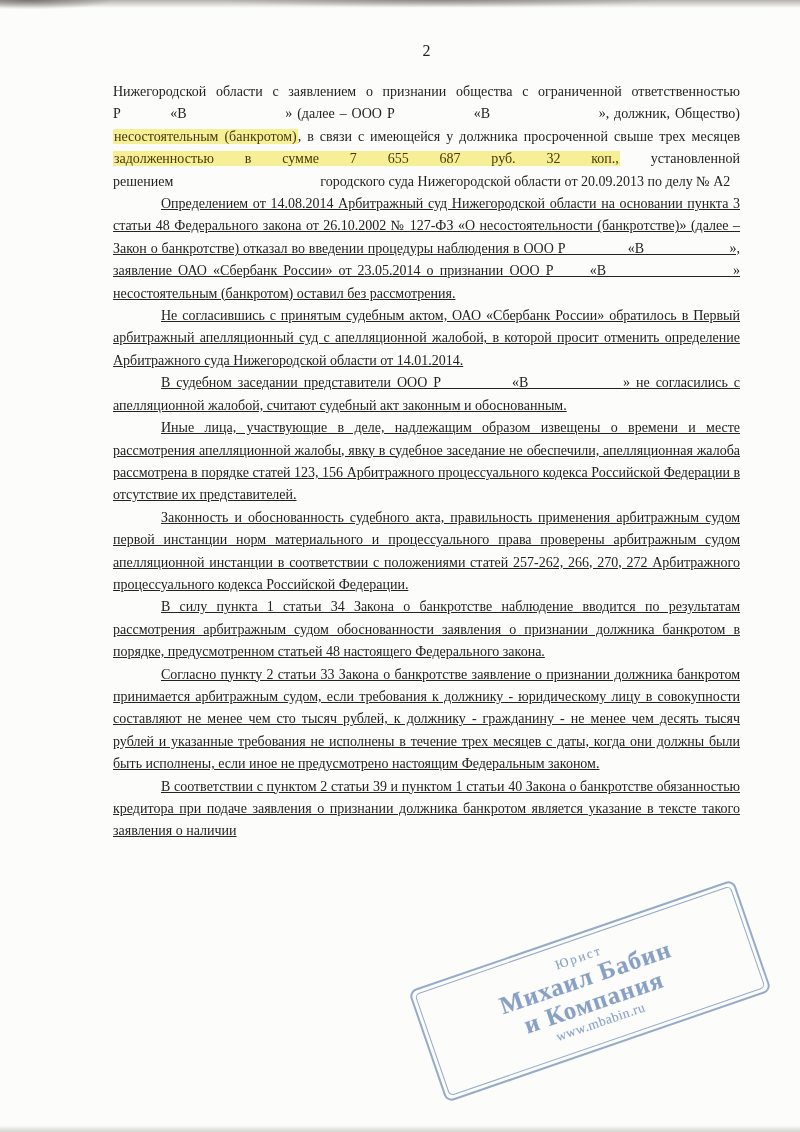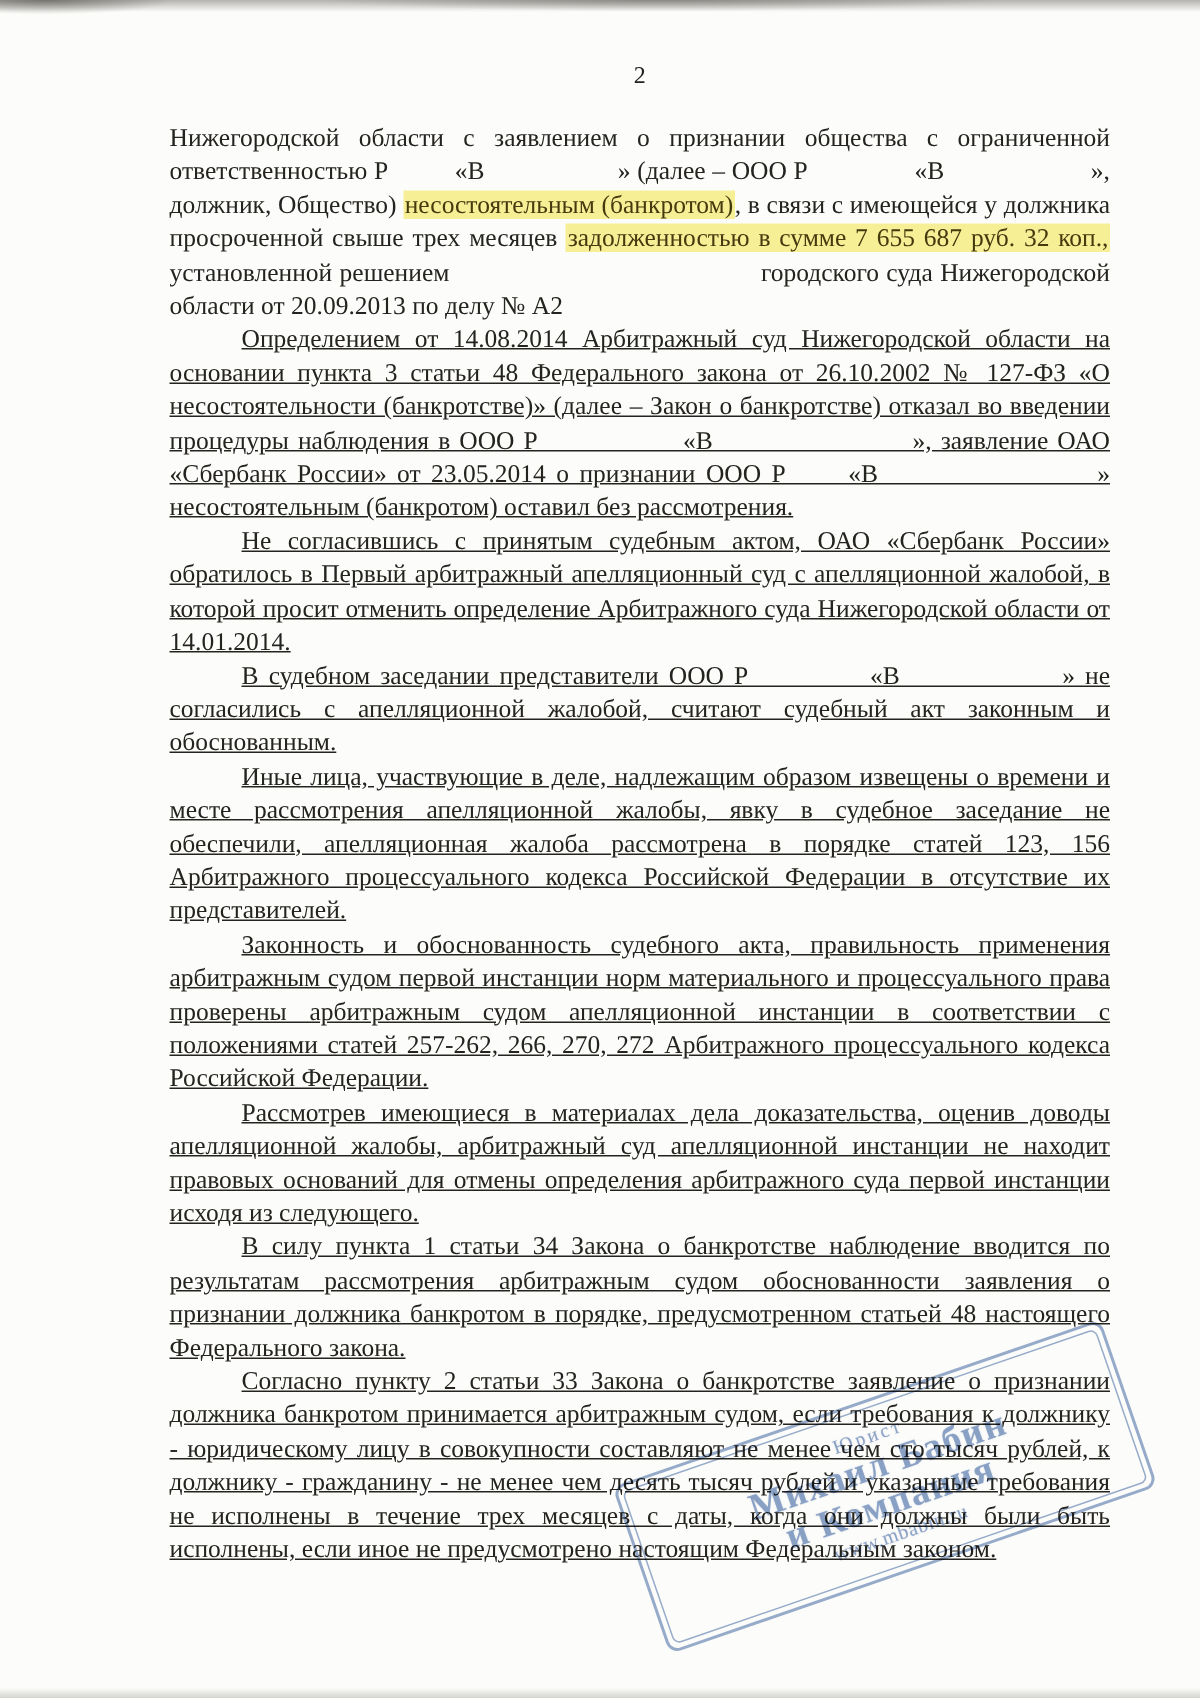--- a/index.html
+++ b/index.html
@@ -22,21 +22,21 @@
   .scan-bottom{
     position:absolute;bottom:0;left:0;right:0;height:8px;
     background:linear-gradient(to top, rgba(108,106,98,.28), rgba(108,106,98,0) 85%);
   }
   .page-number{
     position:absolute;top:42px;left:113px;width:627px;
     text-align:center;font-size:16px;
   }
   .body-text{
     position:absolute;top:81px;left:113px;width:627px;
-    font-size:17px;line-height:22.4px;
+    font-size:14px;line-height:22.4px;
     text-align:justify;
   }
   .body-text p{margin:0;}
   .body-text p.indent{text-indent:48px;text-decoration:underline;}
   .hl{
     background:var(--highlight,#f6ef95);
     color:var(--highlight-text,#45390e);
     padding:0 1px;
     box-decoration-break:clone;
     -webkit-box-decoration-break:clone;
@@ -78,23 +78,23 @@
 
   <div class="page-number">2</div>
 
   <div class="body-text">
       <p><span>Нижегородской области с заявлением о признании общества с ограниченной ответственностью Р&nbsp;&nbsp;&nbsp;&nbsp;&nbsp;&nbsp;&nbsp;&nbsp;&nbsp;&nbsp;«В&nbsp;&nbsp;&nbsp;&nbsp;&nbsp;&nbsp;&nbsp;&nbsp;&nbsp;&nbsp;&nbsp;&nbsp;&nbsp;&nbsp;&nbsp;&nbsp;&nbsp;&nbsp;&nbsp;&nbsp;» (далее – ООО Р&nbsp;&nbsp;&nbsp;&nbsp;&nbsp;&nbsp;&nbsp;&nbsp;&nbsp;&nbsp;&nbsp;&nbsp;&nbsp;&nbsp;&nbsp;&nbsp;«В&nbsp;&nbsp;&nbsp;&nbsp;&nbsp;&nbsp;&nbsp;&nbsp;&nbsp;&nbsp;&nbsp;&nbsp;&nbsp;&nbsp;&nbsp;&nbsp;&nbsp;&nbsp;&nbsp;&nbsp;&nbsp;&nbsp;», должник, Общество) </span><span class="hl">несостоятельным (банкротом)</span><span>, в связи с имеющейся у должника просроченной свыше трех месяцев </span><span class="hl">задолженностью в сумме 7&nbsp;655&nbsp;687 руб. 32 коп.,</span><span> установленной решением&nbsp;&nbsp;&nbsp;&nbsp;&nbsp;&nbsp;&nbsp;&nbsp;&nbsp;&nbsp;&nbsp;&nbsp;&nbsp;&nbsp;&nbsp;&nbsp;&nbsp;&nbsp;&nbsp;&nbsp;&nbsp;&nbsp;&nbsp;&nbsp;&nbsp;&nbsp;&nbsp;&nbsp;&nbsp;&nbsp;&nbsp;&nbsp;&nbsp;&nbsp;&nbsp;&nbsp;&nbsp;&nbsp;&nbsp;&nbsp;&nbsp;&nbsp;городского суда Нижегородской области от 20.09.2013 по делу № А2</span></p>
       <p class="indent"><span>Определением от 14.08.2014 Арбитражный суд Нижегородской области на основании пункта 3 статьи 48 Федерального закона от 26.10.2002 № 127-ФЗ «О несостоятельности (банкротстве)» (далее – Закон о банкротстве) отказал во введении процедуры наблюдения в ООО Р&nbsp;&nbsp;&nbsp;&nbsp;&nbsp;&nbsp;&nbsp;&nbsp;&nbsp;&nbsp;&nbsp;&nbsp;&nbsp;&nbsp;&nbsp;&nbsp;«В&nbsp;&nbsp;&nbsp;&nbsp;&nbsp;&nbsp;&nbsp;&nbsp;&nbsp;&nbsp;&nbsp;&nbsp;&nbsp;&nbsp;&nbsp;&nbsp;&nbsp;&nbsp;&nbsp;&nbsp;&nbsp;&nbsp;», заявление ОАО «Сбербанк России» от 23.05.2014 о признании ООО Р&nbsp;&nbsp;&nbsp;&nbsp;&nbsp;&nbsp;«В&nbsp;&nbsp;&nbsp;&nbsp;&nbsp;&nbsp;&nbsp;&nbsp;&nbsp;&nbsp;&nbsp;&nbsp;&nbsp;&nbsp;&nbsp;&nbsp;&nbsp;&nbsp;&nbsp;&nbsp;&nbsp;» несостоятельным (банкротом) оставил без рассмотрения.</span></p>
       <p class="indent"><span>Не согласившись с принятым судебным актом, ОАО «Сбербанк России» обратилось в Первый арбитражный апелляционный суд с апелляционной жалобой, в которой просит отменить определение Арбитражного суда Нижегородской области от 14.01.2014.</span></p>
       <p class="indent"><span>В судебном заседании представители ООО Р&nbsp;&nbsp;&nbsp;&nbsp;&nbsp;&nbsp;&nbsp;&nbsp;&nbsp;&nbsp;&nbsp;&nbsp;«В&nbsp;&nbsp;&nbsp;&nbsp;&nbsp;&nbsp;&nbsp;&nbsp;&nbsp;&nbsp;&nbsp;&nbsp;&nbsp;&nbsp;&nbsp;&nbsp;» не согласились с апелляционной жалобой, считают судебный акт законным и обоснованным.</span></p>
       <p class="indent"><span>Иные лица, участвующие в деле, надлежащим образом извещены о времени и месте рассмотрения апелляционной жалобы, явку в судебное заседание не обеспечили, апелляционная жалоба рассмотрена в порядке статей 123, 156 Арбитражного процессуального кодекса Российской Федерации в отсутствие их представителей.</span></p>
       <p class="indent"><span>Законность и обоснованность судебного акта, правильность применения арбитражным судом первой инстанции норм материального и процессуального права проверены арбитражным судом апелляционной инстанции в соответствии с положениями статей 257-262, 266, 270, 272 Арбитражного процессуального кодекса Российской Федерации.</span></p>
-      <p class="indent"><span>Рассмотрев имеющиеся в материалах дела доказательства, оценив доводы апелляционной жалобы, арбитражный  суд апелляционной инстанции не находит правовых оснований для отмены определения арбитражного суда первой инстанции исходя из следующего.</span></p>
       <p class="indent"><span>В силу пункта 1 статьи 34 Закона о банкротстве наблюдение вводится по результатам рассмотрения арбитражным судом обоснованности заявления о признании должника банкротом в порядке, предусмотренном статьей 48 настоящего Федерального закона.</span></p>
       <p class="indent"><span>Согласно пункту 2 статьи 33 Закона о банкротстве заявление о признании должника банкротом принимается арбитражным судом, если требования к должнику - юридическому лицу в совокупности составляют не менее чем сто тысяч рублей, к должнику - гражданину - не менее чем десять тысяч рублей и указанные требования не исполнены в течение трех месяцев с даты, когда они должны были быть исполнены, если иное не предусмотрено настоящим Федеральным законом.</span></p>
+      <p class="indent"><span>В соответствии с пунктом 2 статьи 39 и пунктом 1 статьи 40 Закона о банкротстве обязанностью кредитора при подаче заявления о признании должника банкротом является указание в тексте такого заявления о наличии</span></p>
     </div>
 
   <div class="stamp">
     <div class="stamp-inner">
         <div class="stamp-line l0">Юрист</div>
         <div class="stamp-line l1">Михаил Бабин</div>
         <div class="stamp-line l2">и Компания</div>
         <div class="stamp-line l3">www.mbabin.ru</div>
       </div>
   </div>

